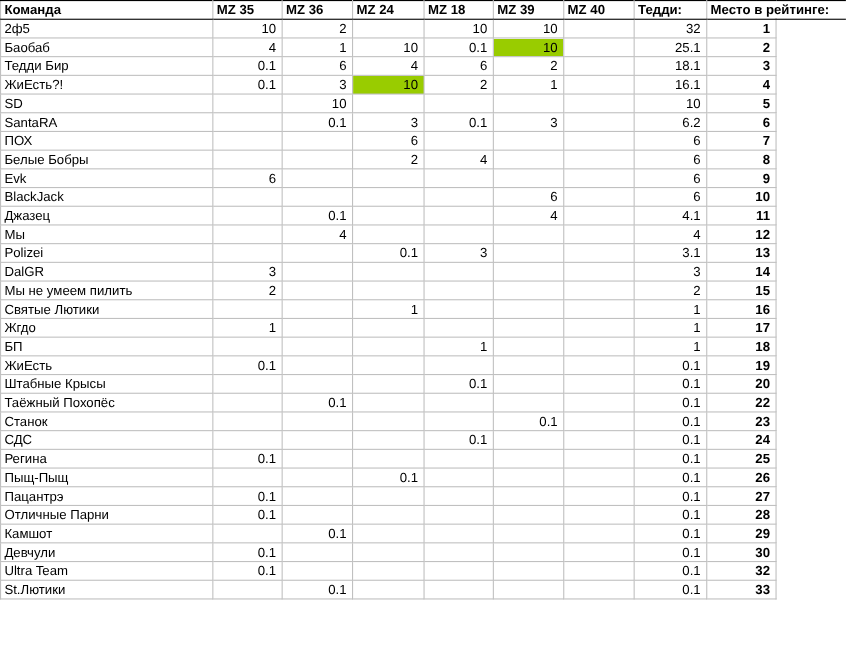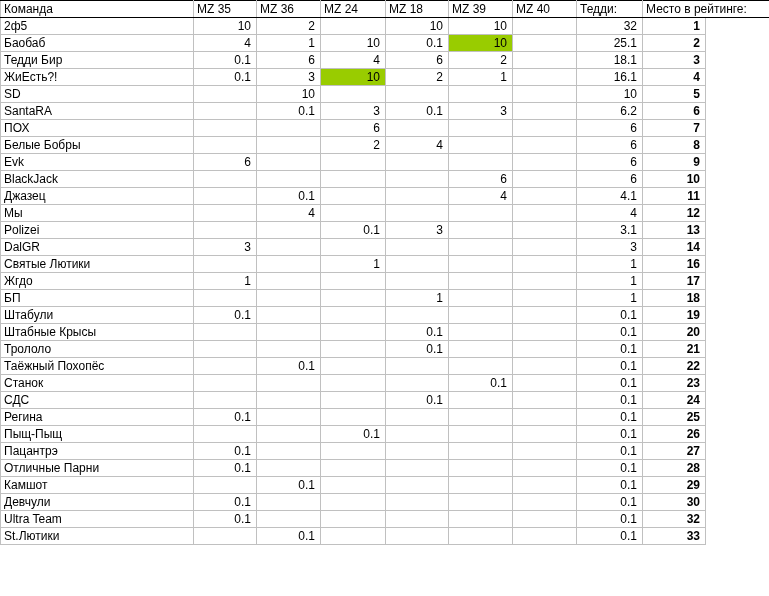--- a/index.html
+++ b/index.html
@@ -23,21 +23,21 @@
     line-height: 16px;
     padding: 0 5px 0 3px;
     border: 1px solid var(--grid, #c0c0c0);
     overflow: hidden;
     white-space: nowrap;
     font-weight: normal;
     text-align: left;
     vertical-align: bottom;
   }
   .sheet thead th {
-    font-weight: normal;
+    font-weight: bold;
     border-top: 1px solid var(--hdr, #000);
     border-bottom: 1px solid var(--hdr, #000);
     margin-top: 32px;
   }
   .sheet td.num, .sheet td.total { text-align: right; }
   .sheet td.place { text-align: right; font-weight: bold; }
   .sheet td.blank { border: none; }
   .sheet th.spill { border-right: none; }
   .sheet td.hl { background: var(--hl, #99cc00); }
 </style>
@@ -233,20 +233,32 @@
         <td class="num"></td>
         <td class="num"></td>
         <td class="num"></td>
         <td class="num"></td>
         <td class="num"></td>
         <td class="total">3</td>
         <td class="place">14</td>
         <td class="blank"></td>
       </tr>
       <tr>
+        <td>Мы не умеем пилить</td>
+        <td class="num">2</td>
+        <td class="num"></td>
+        <td class="num"></td>
+        <td class="num"></td>
+        <td class="num"></td>
+        <td class="num"></td>
+        <td class="total">2</td>
+        <td class="place">15</td>
+        <td class="blank"></td>
+      </tr>
+      <tr>
         <td>Святые Лютики</td>
         <td class="num"></td>
         <td class="num"></td>
         <td class="num">1</td>
         <td class="num"></td>
         <td class="num"></td>
         <td class="num"></td>
         <td class="total">1</td>
         <td class="place">16</td>
         <td class="blank"></td>
@@ -269,53 +281,41 @@
         <td class="num"></td>
         <td class="num"></td>
         <td class="num">1</td>
         <td class="num"></td>
         <td class="num"></td>
         <td class="total">1</td>
         <td class="place">18</td>
         <td class="blank"></td>
       </tr>
       <tr>
-        <td>Штабули</td>
+        <td>ЖиЕсть</td>
         <td class="num">0.1</td>
         <td class="num"></td>
         <td class="num"></td>
         <td class="num"></td>
         <td class="num"></td>
         <td class="num"></td>
         <td class="total">0.1</td>
         <td class="place">19</td>
         <td class="blank"></td>
       </tr>
       <tr>
         <td>Штабные Крысы</td>
         <td class="num"></td>
         <td class="num"></td>
         <td class="num"></td>
         <td class="num">0.1</td>
         <td class="num"></td>
         <td class="num"></td>
         <td class="total">0.1</td>
         <td class="place">20</td>
-        <td class="blank"></td>
-      </tr>
-      <tr>
-        <td>Трололо</td>
-        <td class="num"></td>
-        <td class="num"></td>
-        <td class="num"></td>
-        <td class="num">0.1</td>
-        <td class="num"></td>
-        <td class="num"></td>
-        <td class="total">0.1</td>
-        <td class="place">21</td>
         <td class="blank"></td>
       </tr>
       <tr>
         <td>Таёжный Похопёс</td>
         <td class="num"></td>
         <td class="num">0.1</td>
         <td class="num"></td>
         <td class="num"></td>
         <td class="num"></td>
         <td class="num"></td>

